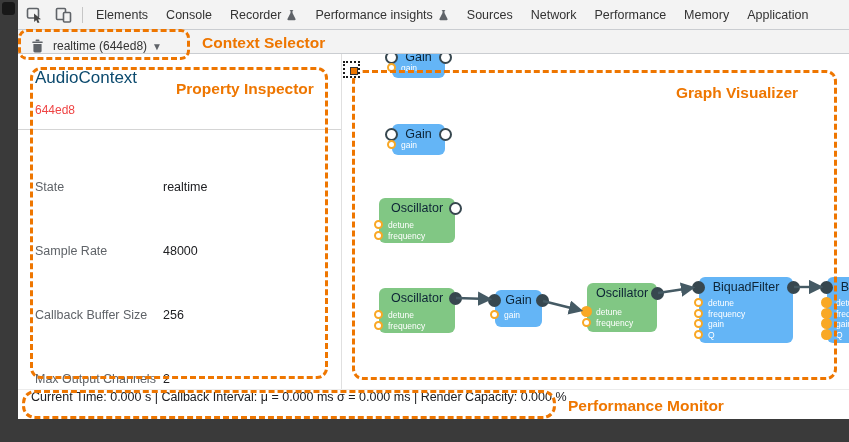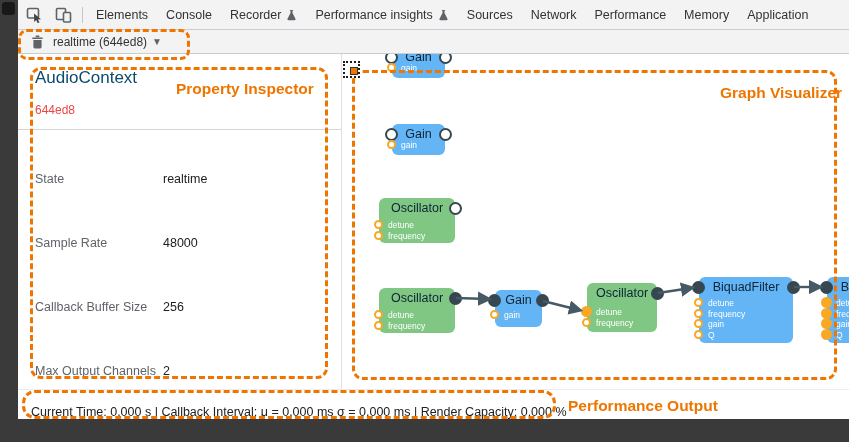--- a/index.html
+++ b/index.html
@@ -10,52 +10,52 @@
   .devtools { position:absolute; left:18px; top:0; width:831px; height:419px; background:#fff; display:flex; flex-direction:column; }
 
   
   .tabbar { flex:0 0 30px; background:#f3f3f3; border-bottom:1px solid #cacdd1; display:flex; align-items:center; overflow:hidden; white-space:nowrap; }
   .tool-icons { display:flex; align-items:center; gap:12px; padding:0 10px 0 8px; }
   .vsep { width:1px; height:16px; background:#c6c6c6; margin-right:4px; }
   .tab { font-size:12.5px; color:#333; padding:0 9px; display:inline-flex; align-items:center; gap:5px; height:30px; cursor:default; }
   .flask { flex:0 0 auto; }
 
   
-  .toolbar { flex:0 0 24px; background:#f3f3f3; border-bottom:1px solid #cacdd1; display:flex; align-items:center; gap:9px; padding-left:13px; }
+  .toolbar { flex:0 0 24px; background:#f3f3f3; border-bottom:1px solid #cacdd1; display:flex; align-items:flex-end; gap:9px; padding-left:13px; }
   .dropdown { font-size:12px; color:#333; display:flex; align-items:center; gap:5px; }
   .caret { font-size:10px; color:#5f6368; }
 
   
   .main { flex:1 1 auto; display:flex; overflow:hidden; position:relative; }
   .inspector { width:324px; flex:0 0 324px; border-right:1px solid #e0e0e0; padding:14px 0 0 17px; }
   .insp-title { font-size:17px; font-weight:400; color:#0c4a6e; }
   .ctx-id { font-size:12px; color:#ef4444; margin-top:15px; }
   .divider { border-bottom:1px solid #d5d5d5; margin:12px 0 0 -17px; }
   .props { margin-top:7px; font-size:12.5px; }
-  .prop-row { display:flex; align-items:flex-start; height:22px;margin-top:42px; }
+  .prop-row { display:flex; align-items:flex-end; height:22px;margin-top:42px; }
   .prop-label { width:128px; color:#5f6368; }
   .prop-value { color:#202124; }
 
   
   .graph { flex:1 1 auto; position:relative; overflow:hidden; background:#fff; }
   .node { position:absolute; border-radius:6px; }
   .node.blue { background:#64B5F6; }
   .node.green { background:#81C784; }
   .node-title { font-size:12.5px; font-weight:500; color:#0d2436; text-align:center; height:20px; line-height:20px; padding:0 8px; white-space:nowrap; overflow:hidden; }
   .port { position:absolute; width:13px; height:13px; border-radius:50%; background:#fff; border:2px solid #37474F; top:3.5px; }
   .port.in  { left:-7px; }
   .port.out { right:-7px; }
   .port.connected { background:#37474F; }
   .param { position:absolute; left:0; right:0; height:11px; line-height:11px; font-size:8.5px; color:#fff; padding-left:9px; white-space:nowrap; }
   .pport { position:absolute; width:9px; height:9px; border-radius:50%; background:#fff; border:2px solid #F9A825; left:-5px; }
   .pport.connected { width:11px; height:11px; left:-6px; background:#F9A825; }
   .edges { position:absolute; left:0; top:0; width:100%; height:100%; pointer-events:none; }
 
   
-  .statusbar { flex:0 0 30px; background:#fff; border-top:1px solid #ececec; display:flex; align-items:flex-end; padding-left:13px; font-size:12.5px; color:#202124; white-space:nowrap; overflow:hidden; }
+  .statusbar { flex:0 0 30px; background:#fff; border-top:1px solid #ececec; display:flex; align-items:flex-start; padding-left:13px; font-size:12.5px; color:#202124; white-space:nowrap; overflow:hidden; }
 
   
   .ann-box { position:absolute; border:3px dashed #EE7600; pointer-events:none; }
   .ann-label { position:absolute; color:#EE7600; font-weight:bold; font-size:15.5px; pointer-events:none; white-space:nowrap; }
   .corner-marker { position:absolute; width:17px; height:17px; border:2px dotted #1b1b1b; background:rgba(255,255,255,.85); }
   .corner-marker .dot { position:absolute; left:6px; top:5px; width:6px; height:6px; background:#EE7600; outline:1px solid #333; }
 </style>
 </head>
 <body>
 
@@ -226,25 +226,26 @@
           </svg>
         </div>
     </div>
 
     <div class="statusbar">
       <span>Current Time: 0.000 s | Callback Interval: μ = 0.000 ms σ = 0.000 ms | Render Capacity: 0.000 %</span>
     </div>
   </div>
 
   <div class="ann-box" style="left:18px; top:29px; width:172px; height:31px; border-radius:9px;"></div>
+  <div class="ann-label" style="left:202px; top:34px;">Context Selector</div>
 
   <div class="ann-box" style="left:30px; top:67px; width:298px; height:312px; border-radius:11px;"></div>
   <div class="ann-label" style="left:176px; top:80px;text-align:center;">Property Inspector</div>
 
   <div class="ann-box" style="left:352px; top:70px; width:485px; height:310px; border-radius:11px;"></div>
-  <div class="ann-label" style="left:720px; top:84px;">Graph Visualizer</div>
+  <div class="ann-label" style="left:676px; top:84px;">Graph Visualizer</div>
   <div class="corner-marker" style="left:343px; top:61px;">
       <span class="dot"></span>
     </div>
 
   <div class="ann-box" style="left:22px; top:390px; width:534px; height:29px; border-radius:13px;"></div>
-  <div class="ann-label" style="left:568px; top:397px;">Performance Output</div>
+  <div class="ann-label" style="left:568px; top:397px;">Performance Monitor</div>
 </div>
 
 </body></html>

